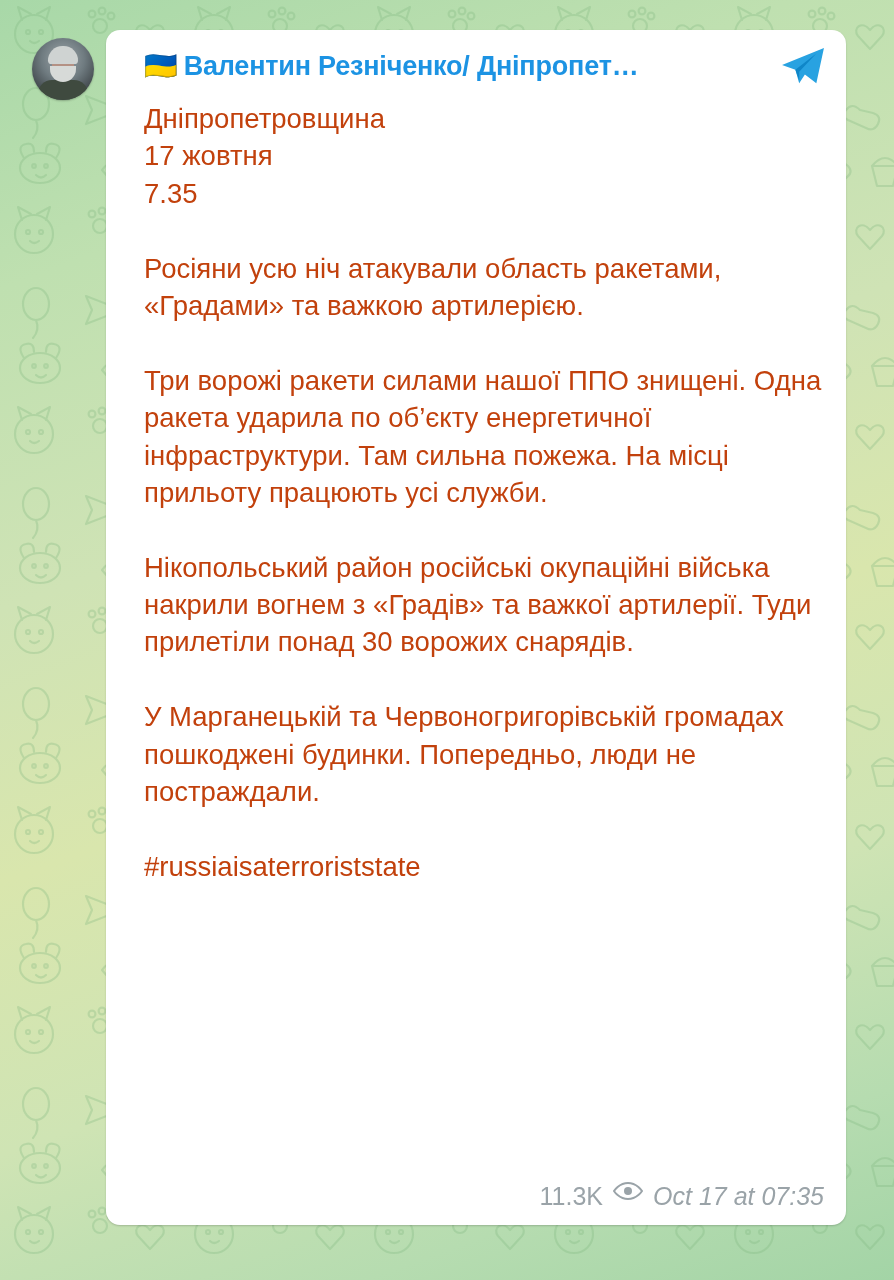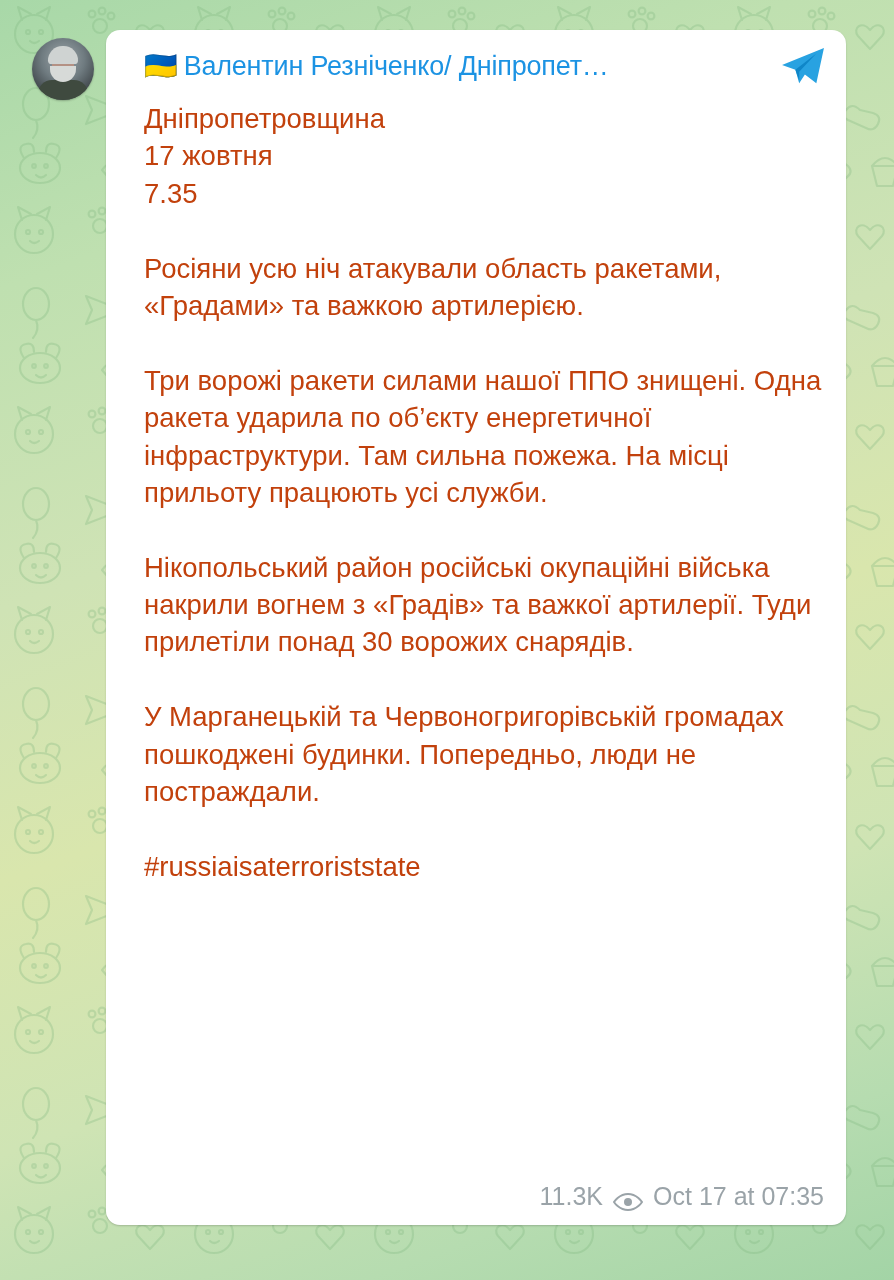--- a/index.html
+++ b/index.html
@@ -100,21 +100,21 @@
     margin: 2px 0 14px 18px;
   }
   #flag-icon {
     font-size: 27px;
     line-height: 1;
     flex: 0 0 auto;
   }
   #channel-name {
     color: #1c93e3;
     font-size: 27px;
-    font-weight: normal;
+    font-weight: bold;
     white-space: nowrap;
     overflow: hidden;
     text-overflow: ellipsis;
     flex: 1 1 auto;
     letter-spacing: -0.2px;
   }
   #telegram-icon {
     flex: 0 0 auto;
     width: 46px;
     height: 40px;
@@ -130,28 +130,28 @@
     white-space: pre-wrap;
     word-wrap: break-word;
   }
 
   
   #bubble-footer {
     position: absolute;
     right: 22px;
     bottom: 14px;
     display: flex;
-    align-items: flex-end;
+    align-items: flex-start;
     gap: 10px;
     color: #9aa3a8;
     font-size: 25px;
   }
   #view-count { color: #9aa3a8; }
   #eye-icon { display: inline-flex; align-items: center; }
-  #timestamp { color: #9aa3a8; }
+  #timestamp { color: #9aa3a8; font-style: italic; }
 </style>
 </head>
 <body>
 
 <div id="chat-background">
   <svg id="pattern-overlay" viewBox="0 0 894 1280" preserveAspectRatio="none" xmlns="http://www.w3.org/2000/svg">
     <defs>
       <pattern id="doodles" width="180" height="200" patternUnits="userSpaceOnUse">
         <g fill="none" stroke="#7fb77f" stroke-width="2.2" stroke-linecap="round" stroke-linejoin="round">
 

